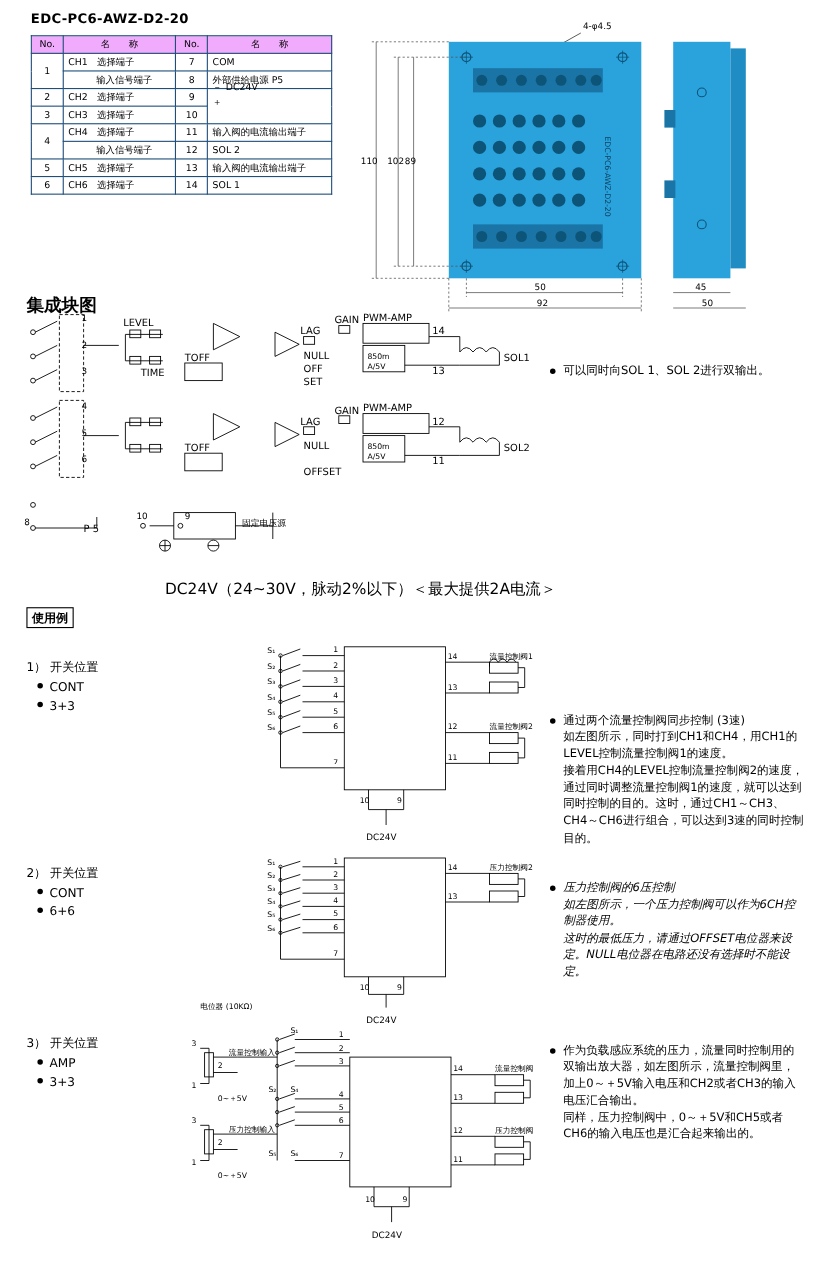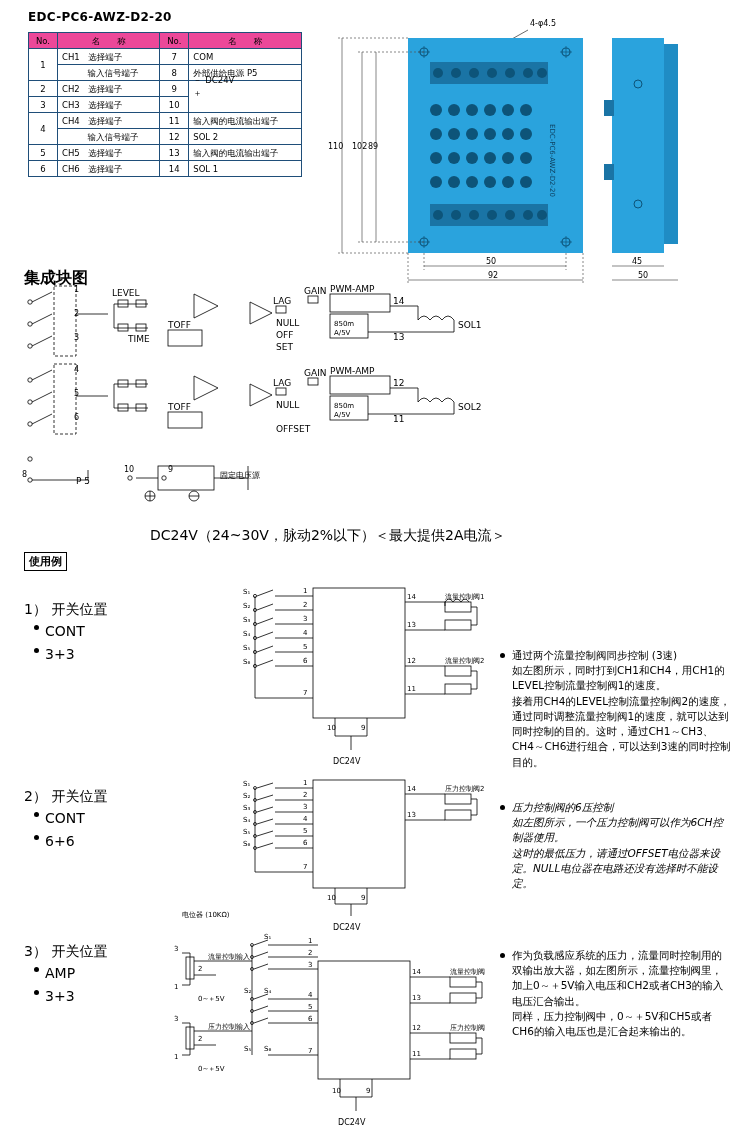--- a/index.html
+++ b/index.html
@@ -24,21 +24,21 @@
     font-size:8.5px;
   }
   #term-table td,#term-table th{
     border:1px solid #1f4e79;
     padding:1px 2px;
     height:13px;
     line-height:12px;
     text-align:center;
     color:#000;
   }
-  #term-table th{background:#ec4899;font-weight:normal;}
+  #term-table th{background:#f0abfc;font-weight:normal;}
   #term-table td.no{width:24px;background:#fff;}
   #term-table td.nm{text-align:left;padding-left:4px;}
   #term-table td.nm2{text-align:left;padding-left:4px;}
 
   
   .sec-head{font-size:16px;font-weight:bold;}
   #blockdiagram-head{left:24px;top:268px;}
   #usage-head{
     left:24px;top:552px;border:1px solid #000;padding:1px 4px;font-size:11px;font-weight:bold;
   }
@@ -54,21 +54,21 @@
   }
   ul.bl li:before{
     content:"";position:absolute;left:0;top:5px;width:5px;height:5px;border-radius:50%;background:#000;
   }
   #notes-top{left:500px;top:330px;width:232px;}
   #notes-1{left:500px;top:648px;width:232px;}
   #notes-2{left:500px;top:800px;width:232px;}
   #notes-3{left:500px;top:948px;width:232px;}
 
   
-  .usage-label{font-size:14px;line-height:1.6;}
+  .usage-label{font-size:11px;line-height:1.6;}
   .dot-li{position:relative;padding-left:11px;}
   .dot-li:before{content:"";position:absolute;left:0;top:5px;width:5px;height:5px;border-radius:50%;background:#000;}
 
   
   svg{display:block;}
   .lbl{font-size:8px;font-family:"DejaVu Sans","Liberation Sans",sans-serif;}
   .lbl9{font-size:9px;}
   .lbl7{font-size:7px;}
 </style>
 </head>
@@ -386,20 +386,21 @@
     <text class="lbl9" x="258" y="124">NULL</text>
     <text class="lbl9" x="258" y="148">OFFSET</text>
     <text class="lbl9" x="375" y="102">12</text>
     <text class="lbl9" x="375" y="138">11</text>
     <text class="lbl9" x="440" y="126">SOL2</text>
   </svg>
 </div>
 <div class="abs t" style="left:150px;top:527px;font-size:14px;">DC24V（24~30V，脉动2%以下）＜最大提供2A电流＞</div>
 
 <ul class="abs bl" id="notes-top">
+  <li style="white-space:pre-line;">可以同时向SOL 1、SOL 2进行双输出。</li>
 </ul>
 
 <div class="abs" id="usage-head">使用例</div>
 
 <div class="abs usage-label" style="left:24px;top:598px;">
   <div>
     <span>1）</span>
     <span>开关位置</span>
   </div>
   <div class="dot-li" style="margin-left:10px;">CONT</div>

